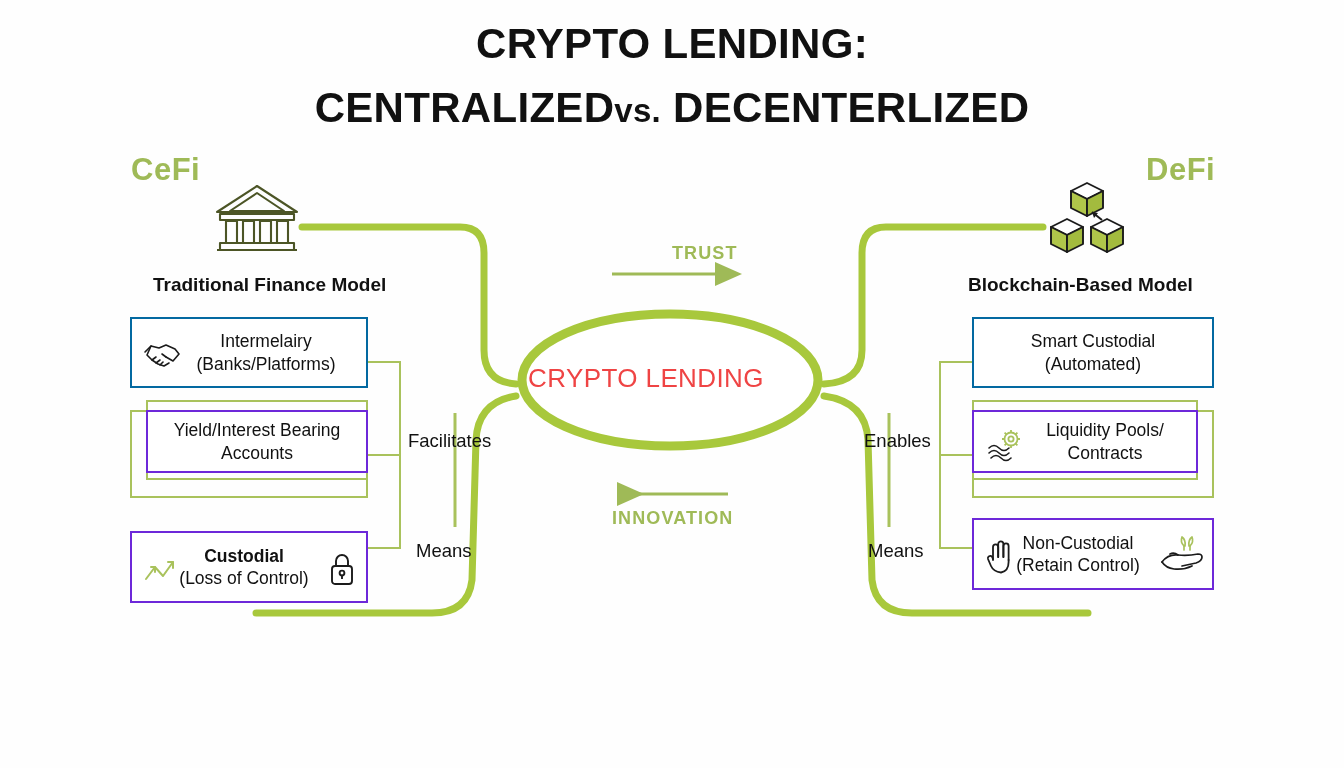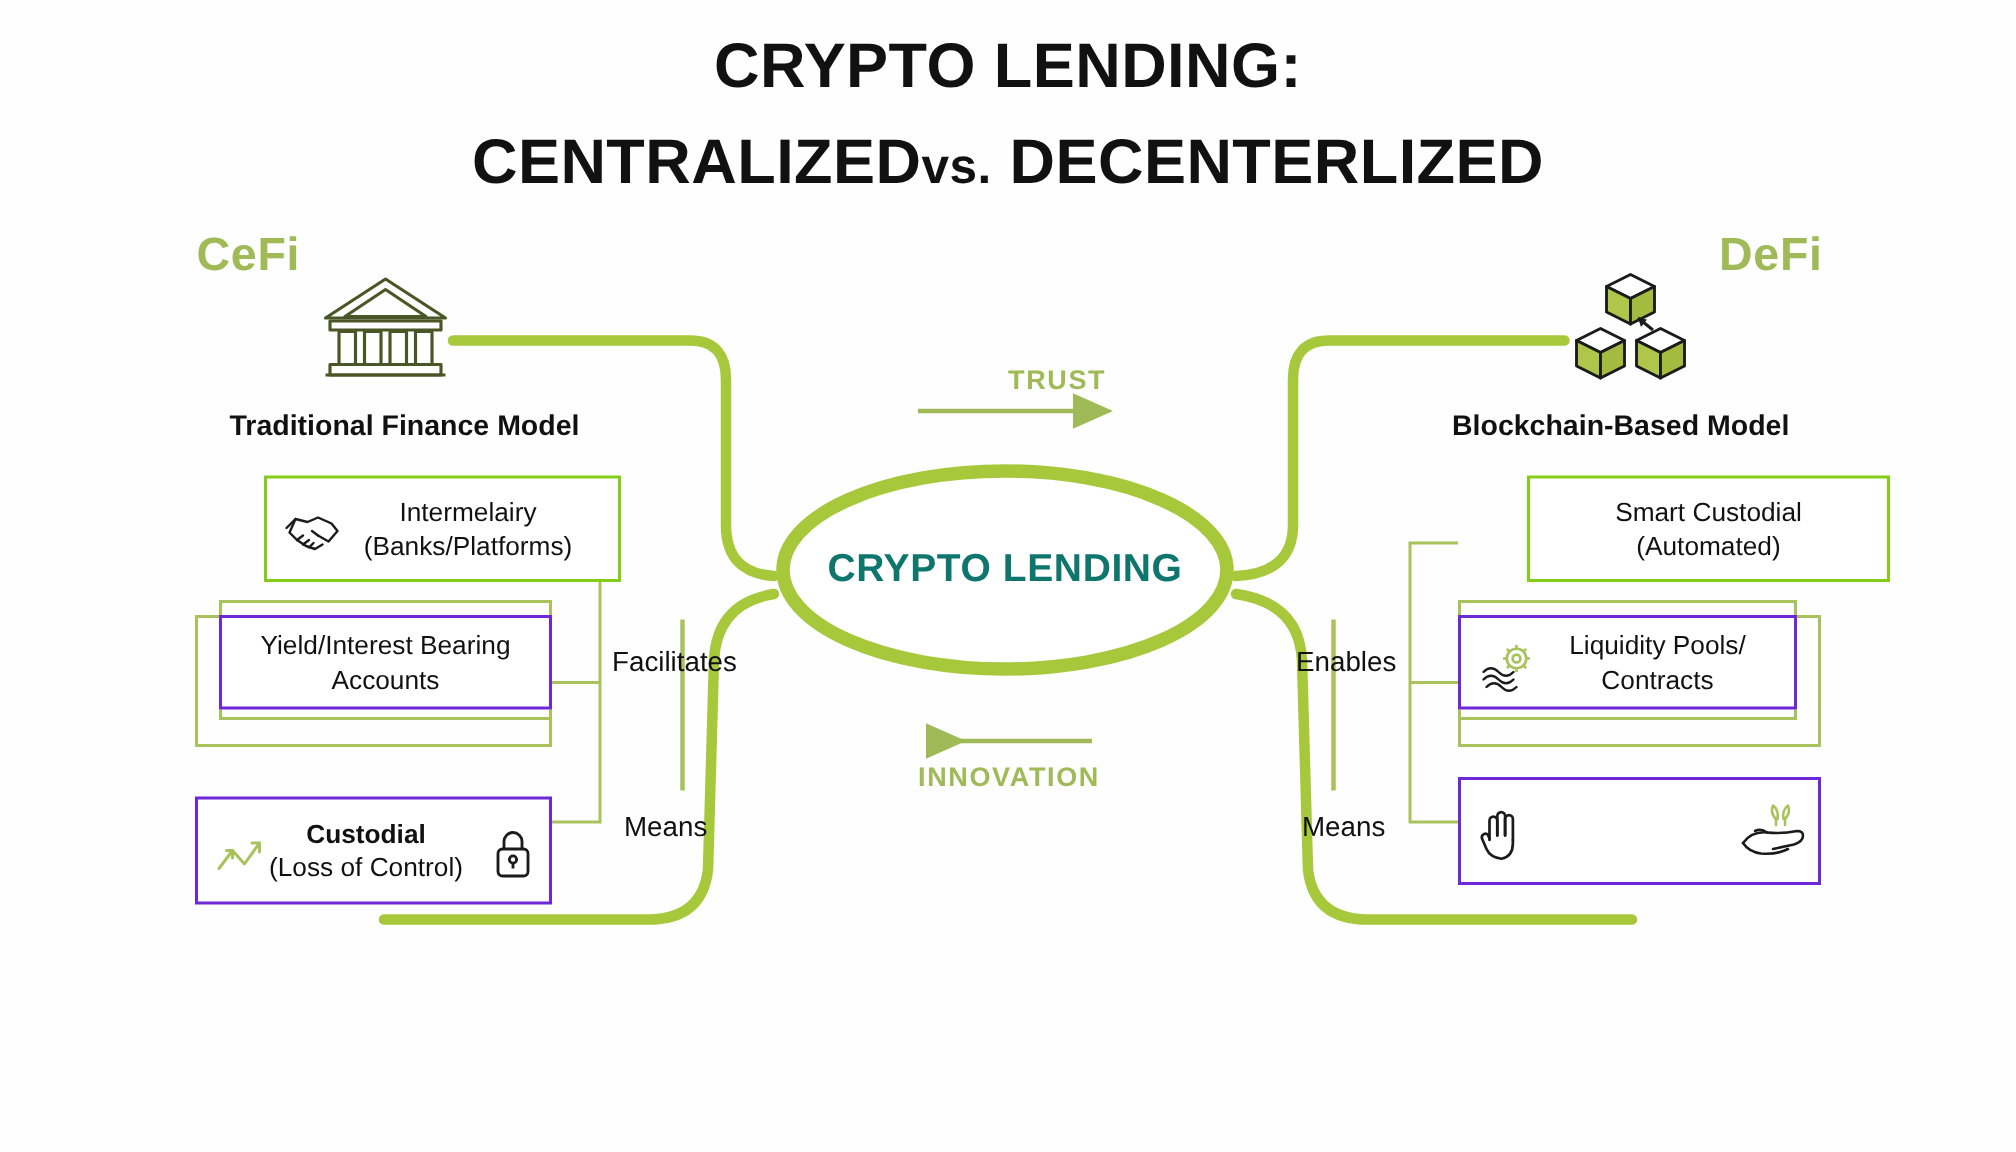--- a/index.html
+++ b/index.html
@@ -91,21 +91,21 @@
     align-items: center;
     justify-content: center;
   }
   .cbox .cbox-text {
     font-size: 17.5px;
     color: #111111;
     line-height: 1.28;
     text-align: center;
   }
   .cbox .cbox-text .ln { display: block; white-space: nowrap; }
-  .cbox.dark  { border: 2px solid #84cc16; margin-left: 46px; }
+  .cbox.dark  { border: 2px solid #0369a1; }
   .cbox.light { border: 2px solid #6d28d9; }
   .cbox.bold-text .cbox-text { font-weight: bold; }
 
   
   .cframe {
     position: absolute;
     box-sizing: border-box;
     border: 2px solid #A9C25C;
     background: transparent;
   }
@@ -121,27 +121,27 @@
     font-size: 18.5px;
     color: #111111;
     white-space: nowrap;
   }
   #rel-facilitates { left: 408px; top: 430px; }
   #rel-means-left  { left: 416px; top: 540px; }
   #rel-enables     { left: 864px; top: 430px; }
   #rel-means-right { left: 868px; top: 540px; }
   #center-label {
     position: absolute;
-    left: 520px;
+    left: 496px;
     top: 363px;
     width: 300px;
     text-align: center;
     font-size: 26px;
-    font-weight: bold;
-    color: #0f766e;
+    font-weight: normal;
+    color: #ef4444;
     letter-spacing: 0.4px;
     white-space: nowrap;
   }
 
   
   .flow-label {
     position: absolute;
     font-size: 18px;
     font-weight: bold;
     color: #9FBA57;
@@ -330,20 +330,24 @@
     <div class="box-icon" style="left:10px; top:18px;">
       <svg width="32" height="38" viewBox="0 0 32 38">
         <g fill="none" stroke="#1b1b1b" stroke-width="1.8" stroke-linejoin="round" stroke-linecap="round">
           <path d="M9 22 L9 9 A2.6 2.6 0 0 1 14.2 9 L14.2 19"></path>
           <path d="M14.2 19 L14.2 6 A2.6 2.6 0 0 1 19.4 6 L19.4 19"></path>
           <path d="M19.4 19 L19.4 8 A2.6 2.6 0 0 1 24.6 8 L24.6 22"></path>
           <path d="M24.6 22 L24.6 24 Q24.6 33 17 34.5 Q9.4 33.5 7 28 L4 21 A2.4 2.4 0 0 1 8 18.6 L9 21"></path>
         </g>
       </svg>
     </div>
+    <div class="cbox-text" style="padding-left:24px; padding-right:54px;">
+      <span class="ln">Non-Custodial</span>
+      <span class="ln">(Retain Control)</span>
+    </div>
     <div class="box-icon" style="right:6px; top:12px;">
       <svg width="48" height="44" viewBox="0 0 48 44">
         <g fill="none" stroke="#A9C25C" stroke-width="1.7" stroke-linejoin="round" stroke-linecap="round">
           <path d="M26 14 Q22 10 24 5 Q28 8 27 14"></path>
           <path d="M32 14 Q36 10 34 5 Q30 8 31 14"></path>
           <path d="M26 14 L26 18 M32 14 L32 18"></path>
         </g>
         <g fill="none" stroke="#1b1b1b" stroke-width="1.7" stroke-linejoin="round" stroke-linecap="round">
           <path d="M4 30 Q10 22 20 23 Q30 24 40 22 Q44 22 44 25 Q44 29 38 31 L24 34"></path>
           <path d="M4 30 Q8 36 16 37 Q26 38 34 34"></path>

